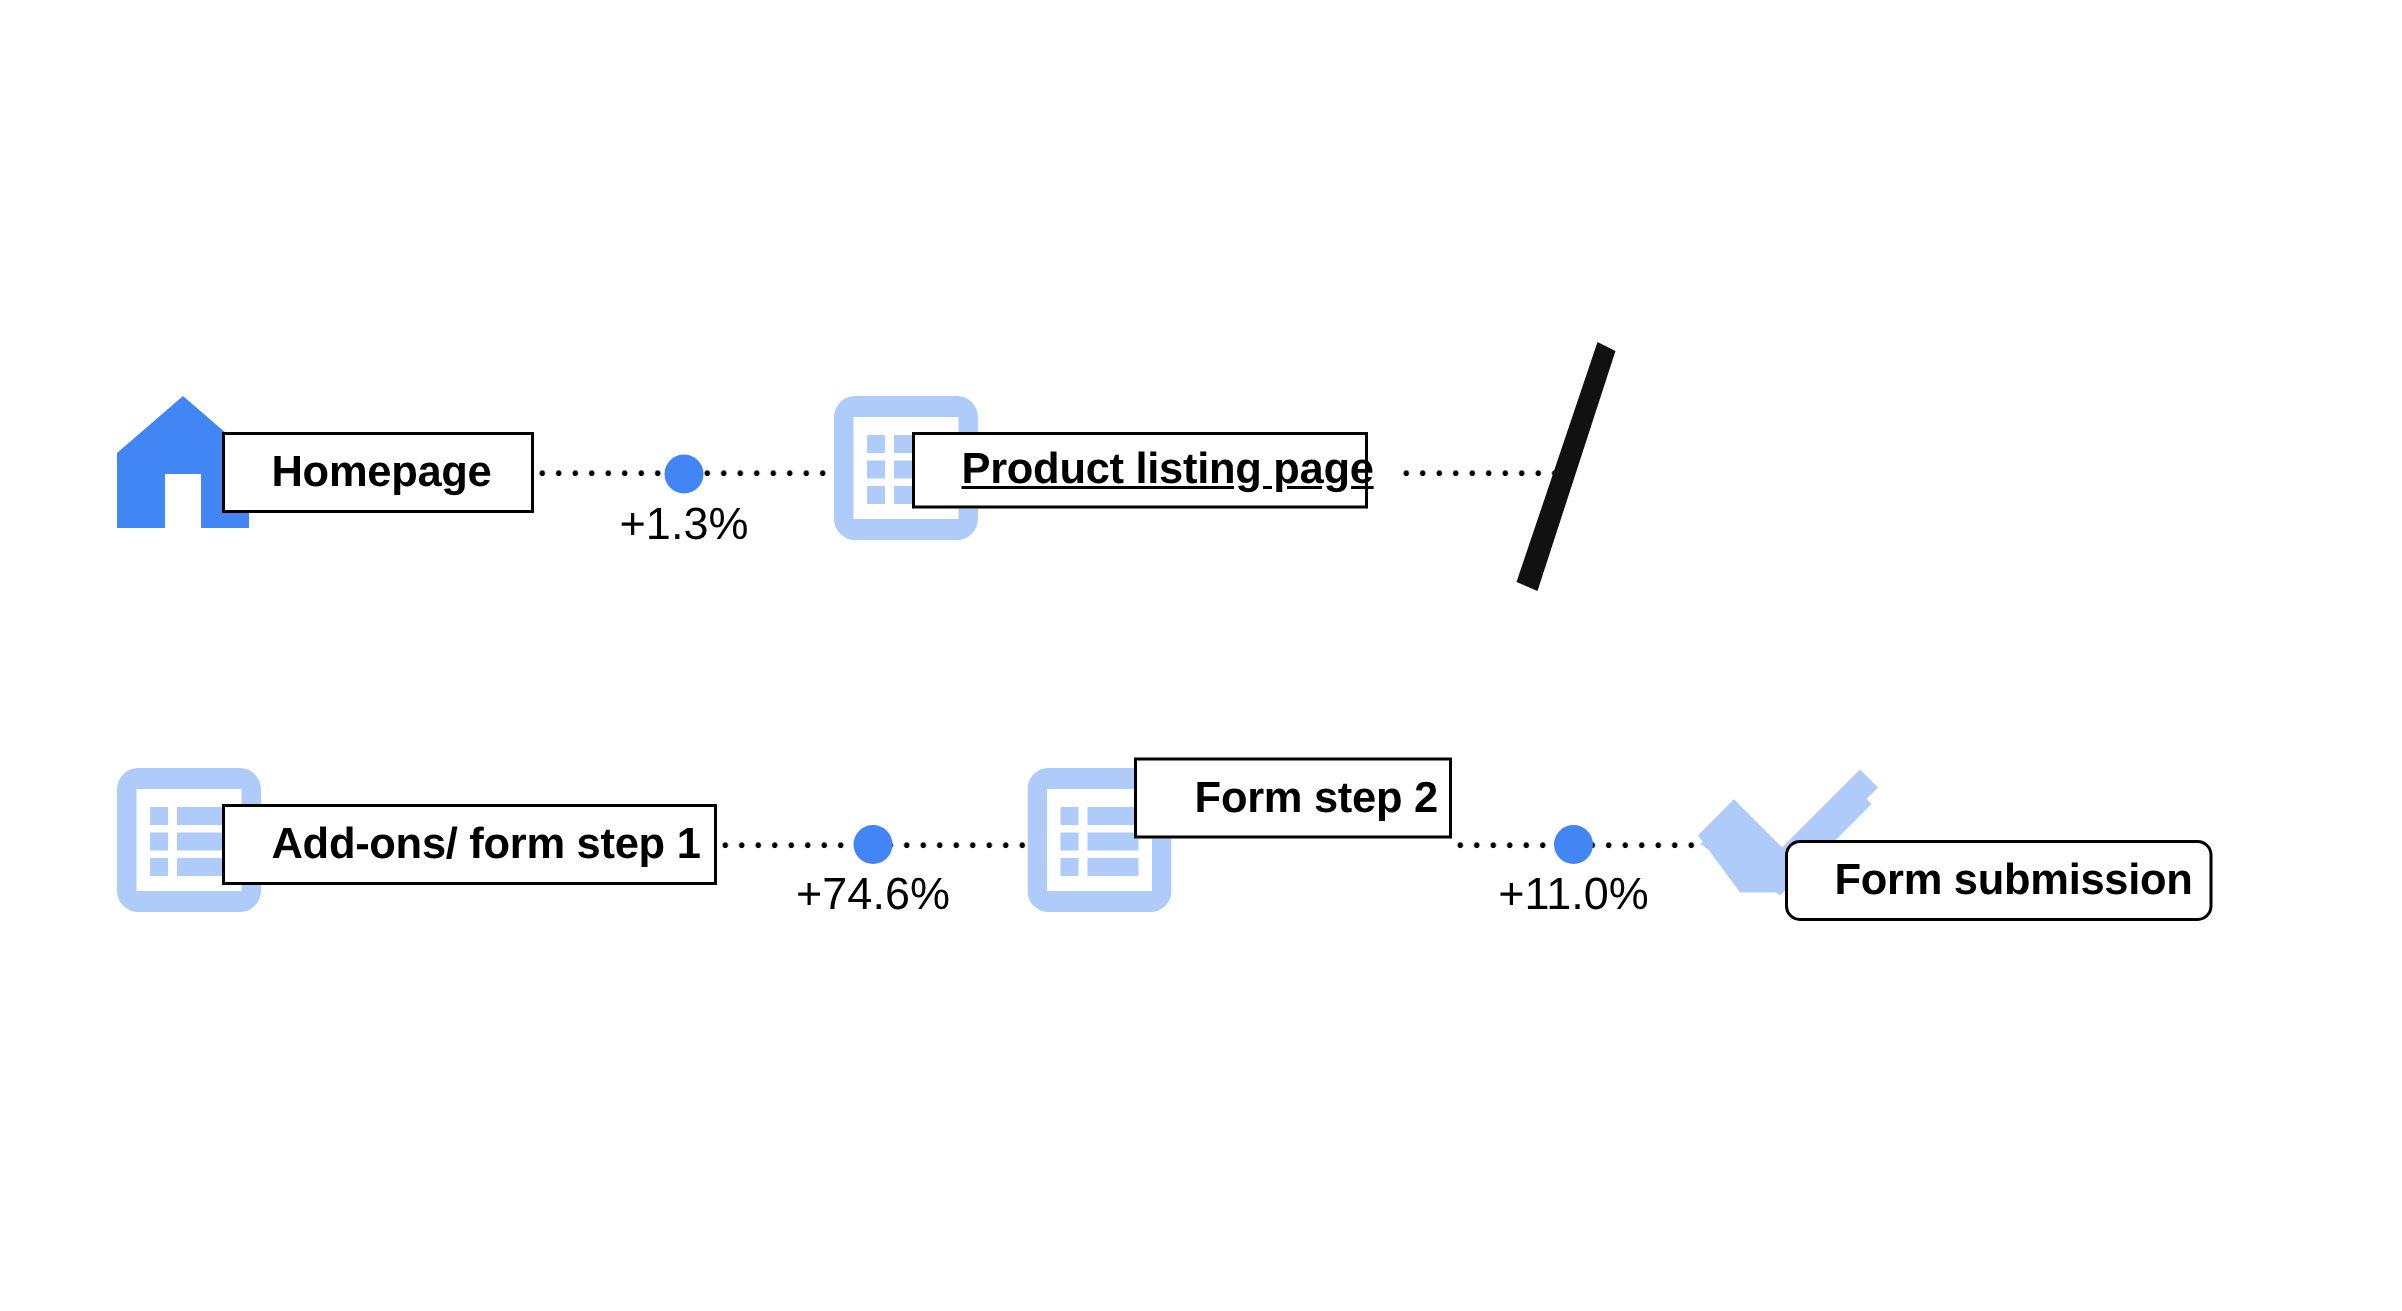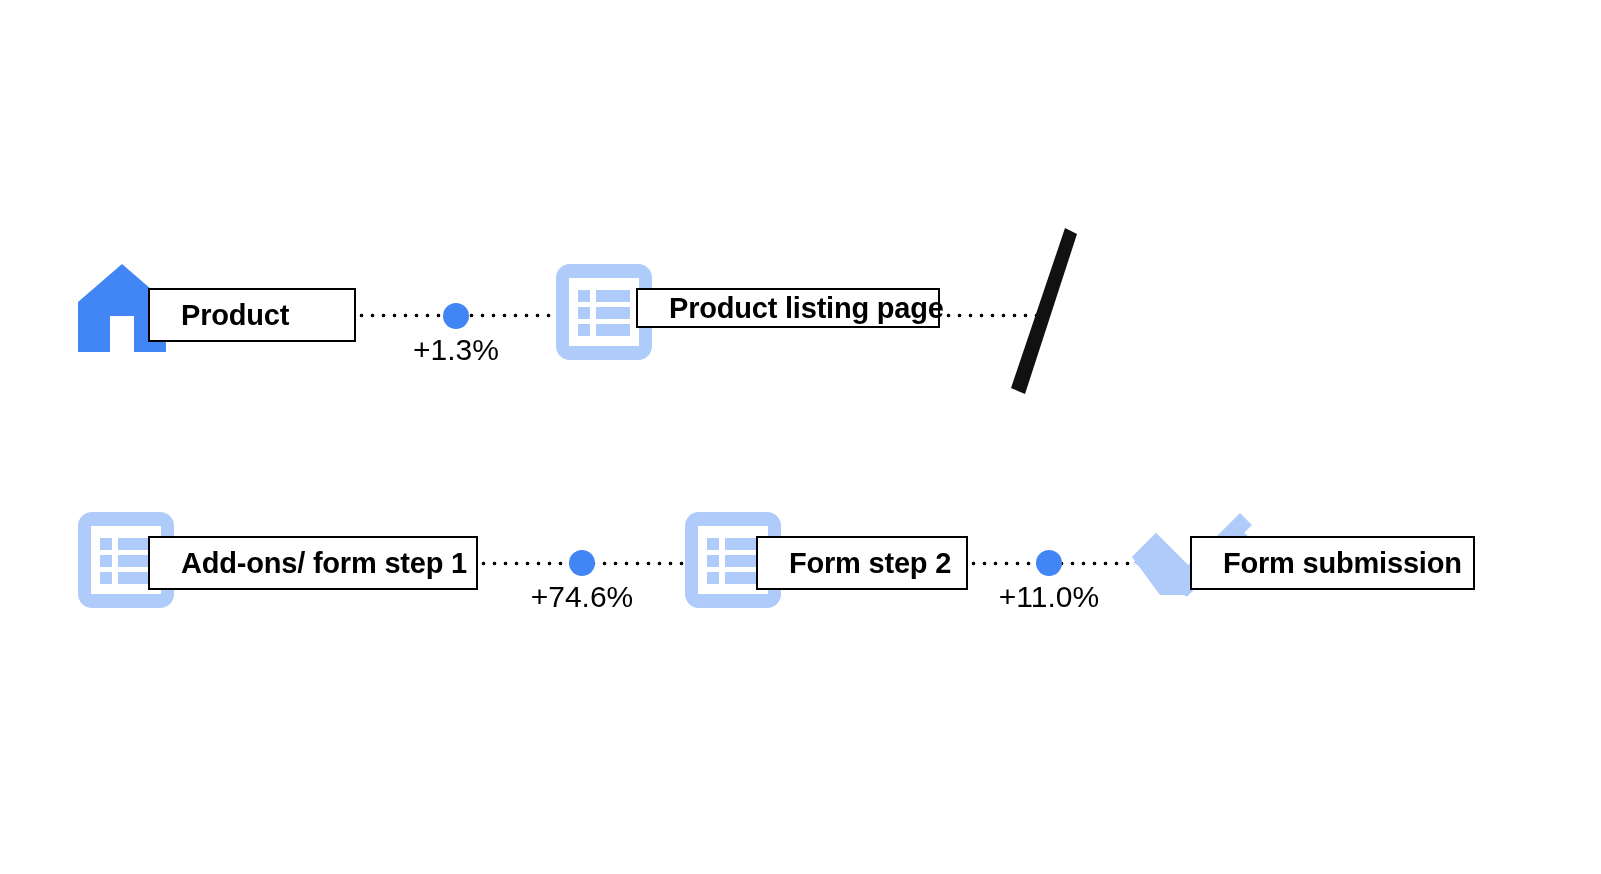--- a/index.html
+++ b/index.html
@@ -94,42 +94,42 @@
 
   <div class="dotted-line" style="left:932px; top:313px; width:115px;"></div>
 
   <div class="icon" style="left:76px; top:262px;">
     <svg width="92" height="92" viewBox="0 0 92 92" aria-hidden="true">
       <path d="M46 2 L90 40 L90 90 L58 90 L58 54 L34 54 L34 90 L2 90 L2 40 Z" fill="#4285F4"></path>
     </svg>
   </div>
 
   <div class="label-box" style="left:148px; top:288px; width:208px; height:54px;">
-    <span class="label-text">Product</span>
+    <span class="label-text">Homepage</span>
   </div>
 
   <div class="metric" style="left:455px; top:303px; width:2px;">
     <div class="dot"></div>
     <div class="pct">+1.3%</div>
   </div>
 
   <div class="icon" style="left:556px; top:264px;">
     <svg width="96" height="96" viewBox="0 0 96 96" aria-hidden="true">
       <rect x="0" y="0" width="96" height="96" rx="14" fill="#AECBFA"></rect>
       <rect x="13" y="14" width="70" height="68" fill="#ffffff"></rect>
       <rect x="22" y="26" width="12" height="12" fill="#AECBFA"></rect>
       <rect x="40" y="26" width="34" height="12" fill="#AECBFA"></rect>
       <rect x="22" y="43" width="12" height="12" fill="#AECBFA"></rect>
       <rect x="40" y="43" width="34" height="12" fill="#AECBFA"></rect>
       <rect x="22" y="60" width="12" height="12" fill="#AECBFA"></rect>
       <rect x="40" y="60" width="34" height="12" fill="#AECBFA"></rect>
     </svg>
   </div>
 
-  <div class="label-box" style="left:636px; top:288px; width:304px; height:40px;">
+  <div class="label-box" style="left:608px; top:288px; width:304px; height:51px;text-decoration:underline;">
     <span class="label-text">Product listing page</span>
   </div>
 
   <div class="icon slash-icon" style="left:995px; top:220px;">
     <svg width="100" height="180" viewBox="0 0 100 180" aria-hidden="true">
       <path d="M70 8 L82 14 L30 174 L16 168 Z" fill="#111111"></path>
     </svg>
   </div>
 
   <div class="dotted-line" style="left:478px; top:561px; width:218px;"></div>
@@ -164,34 +164,34 @@
       <rect x="13" y="14" width="70" height="68" fill="#ffffff"></rect>
       <rect x="22" y="26" width="12" height="12" fill="#AECBFA"></rect>
       <rect x="40" y="26" width="34" height="12" fill="#AECBFA"></rect>
       <rect x="22" y="43" width="12" height="12" fill="#AECBFA"></rect>
       <rect x="40" y="43" width="34" height="12" fill="#AECBFA"></rect>
       <rect x="22" y="60" width="12" height="12" fill="#AECBFA"></rect>
       <rect x="40" y="60" width="34" height="12" fill="#AECBFA"></rect>
     </svg>
   </div>
 
-  <div class="label-box" style="left:756px; top:536px; width:212px; height:54px;">
+  <div class="label-box" style="left:756px; top:505px; width:212px; height:54px;justify-content:center;">
     <span class="label-text">Form step 2</span>
   </div>
 
   <div class="metric" style="left:1048px; top:550px; width:2px;">
     <div class="dot"></div>
     <div class="pct">+11.0%</div>
   </div>
 
   <div class="icon" style="left:1124px; top:505px;">
     <svg width="130" height="122" viewBox="0 0 130 122" aria-hidden="true">
       <path d="M6 48 L30 24 L62 56 L112 6 L126 20 L62 84 Z" fill="#AECBFA" transform="translate(4,12) scale(0.95)"></path>
       <path d="M8 52 L32 28 L64 60 L116 8 L128 20 L64 84 Z" fill="#AECBFA"></path>
       <path d="M8 52 L32 28 L64 60 L64 90 L36 90 Z" fill="#AECBFA"></path>
     </svg>
   </div>
 
-  <div class="label-box" style="left:1190px; top:536px; width:285px; height:54px;">
+  <div class="label-box" style="left:1190px; top:560px; width:285px; height:54px;border-radius:10px;">
     <span class="label-text">Form submission</span>
   </div>
 
 </div>
 
 </body></html>

